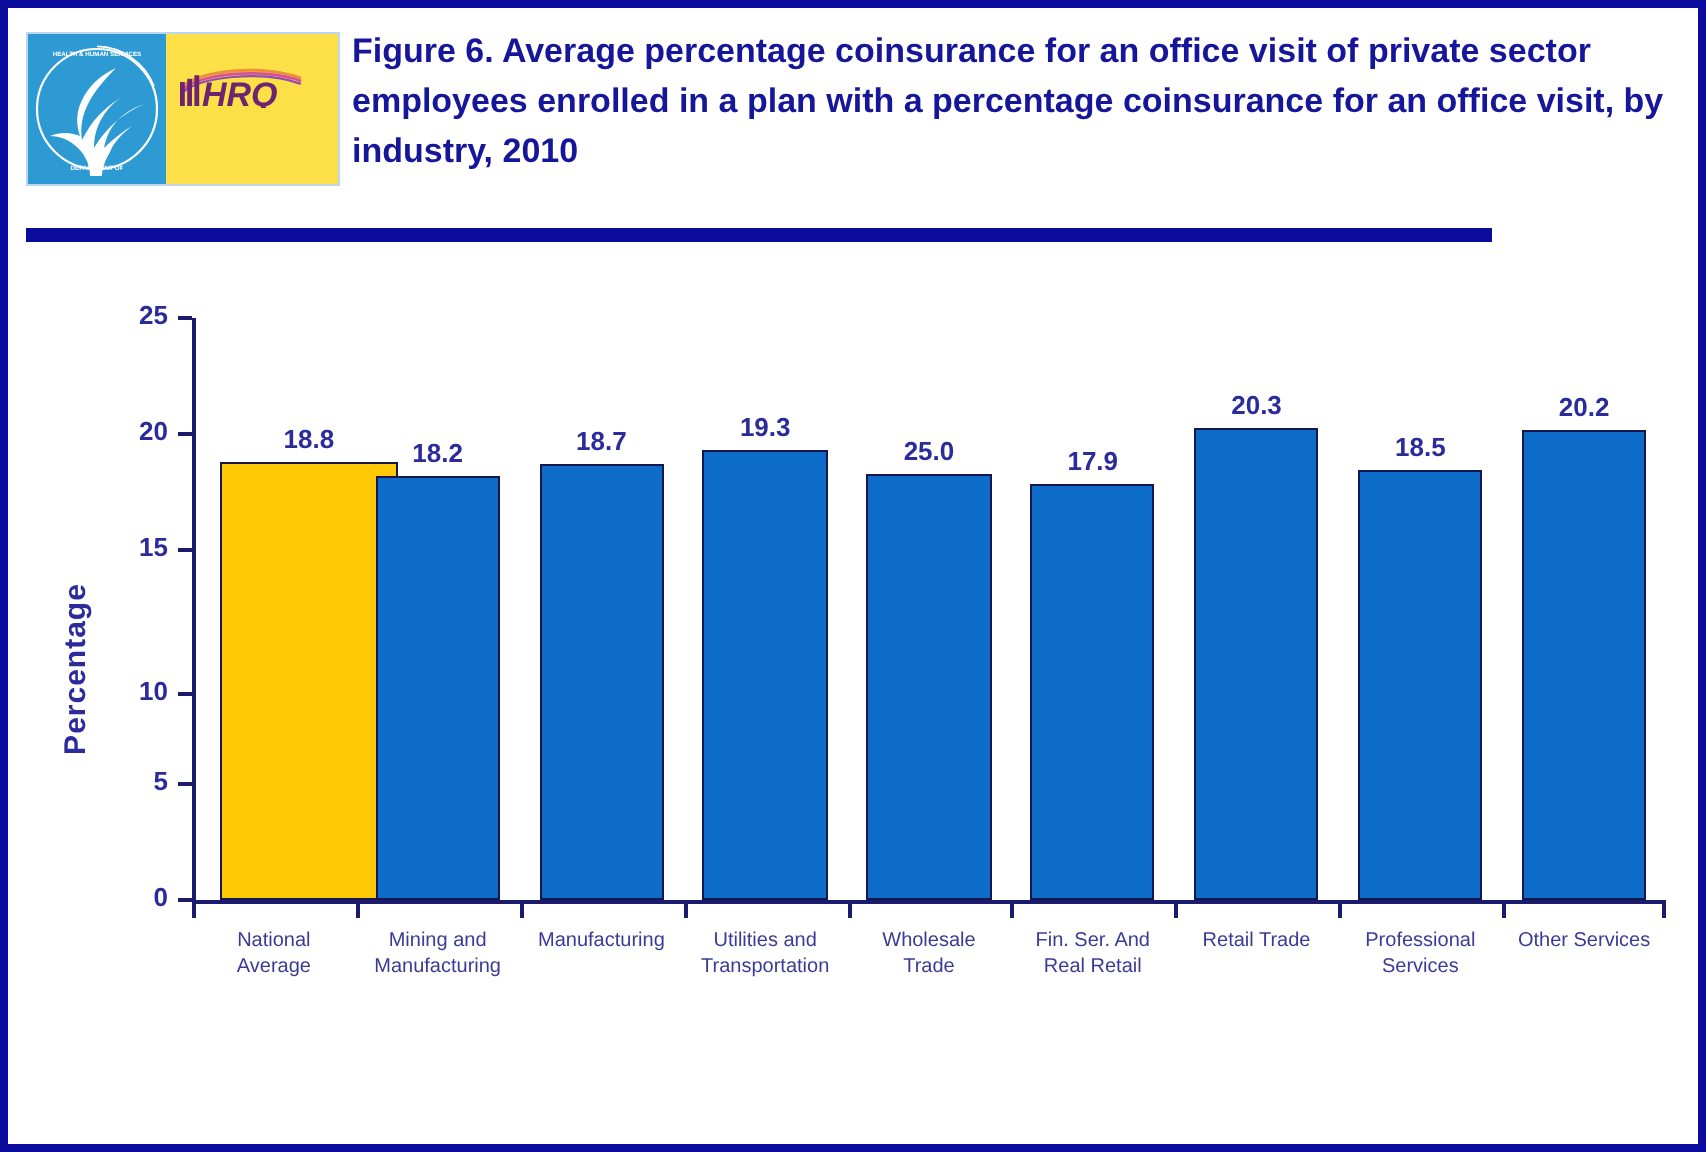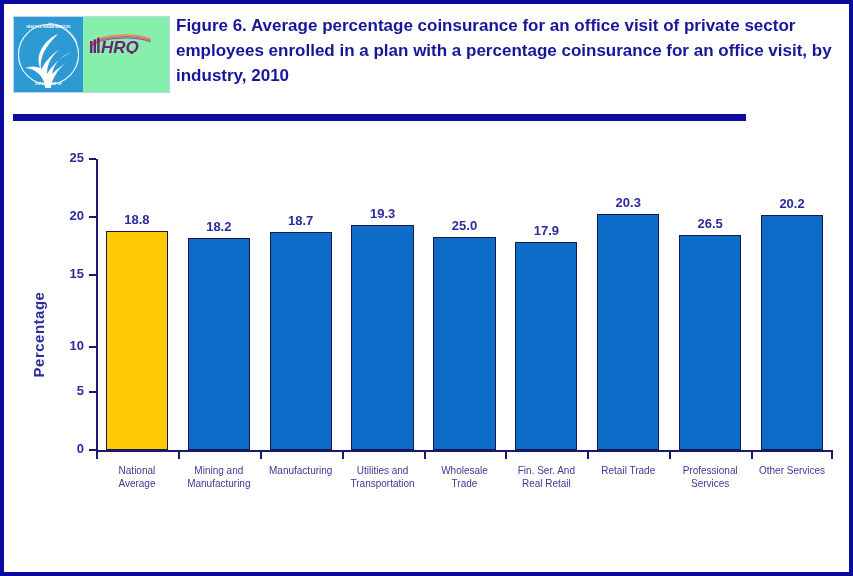--- a/index.html
+++ b/index.html
@@ -42,21 +42,21 @@
     width: 69px;
     height: 75px;
     background: #2e9ad4;
     position: relative;
     overflow: hidden;
   }
   #ahrq-mark {
     flex: 1;
     position: relative;
     overflow: hidden;
-    background: #86efac;
+    background: #fde047;
   }
   #ahrq-wordmark {
     position: absolute;
     left: 5px;
     top: 17px;
     width: 78px;
     height: 20px;
   }
   #ahrq-tagline {
     position: absolute;
@@ -280,21 +280,21 @@
           <div class="xtick" style="left: 163.778px;"></div>
           <div class="xtick" style="left: 245.667px;"></div>
           <div class="xtick" style="left: 327.556px;"></div>
           <div class="xtick" style="left: 409.444px;"></div>
           <div class="xtick" style="left: 491.333px;"></div>
           <div class="xtick" style="left: 573.222px;"></div>
           <div class="xtick" style="left: 655.111px;"></div>
           <div class="xtick" style="left: 735px;"></div>
         </div>
       <div id="bars-holder">
-          <div class="bar-slot" style="left: 0px; width: 81.8889px;">
+          <div class="bar-slot" style="left: 0px; width: 81.8889px; padding-left: 35px;">
             <div class="bar" title="National Average: 18.8" style="height: 218.832px; background: rgb(255, 201, 6); border-color: rgb(23, 23, 79);"></div>
             <div class="bar-value" style="bottom: 222.832px;">18.8</div>
           </div>
           <div class="bar-slot" style="left: 81.8889px; width: 81.8889px;">
             <div class="bar" title="Mining and Manufacturing: 18.2" style="height: 211.848px; background: rgb(13, 108, 200); border-color: rgb(23, 23, 79);"></div>
             <div class="bar-value" style="bottom: 215.848px;">18.2</div>
           </div>
           <div class="bar-slot" style="left: 163.778px; width: 81.8889px;">
             <div class="bar" title="Construction: 18.7" style="height: 217.668px; background: rgb(13, 108, 200); border-color: rgb(23, 23, 79);"></div>
             <div class="bar-value" style="bottom: 221.668px;">18.7</div>
@@ -310,21 +310,21 @@
           <div class="bar-slot" style="left: 409.444px; width: 81.8889px;">
             <div class="bar" title="Fin. Ser. And Real Estate: 17.9" style="height: 208.356px; background: rgb(13, 108, 200); border-color: rgb(23, 23, 79);"></div>
             <div class="bar-value" style="bottom: 212.356px;">17.9</div>
           </div>
           <div class="bar-slot" style="left: 491.333px; width: 81.8889px;">
             <div class="bar" title="Retail Trade: 20.3" style="height: 236.292px; background: rgb(13, 108, 200); border-color: rgb(23, 23, 79);"></div>
             <div class="bar-value" style="bottom: 240.292px;">20.3</div>
           </div>
           <div class="bar-slot" style="left: 573.222px; width: 81.8889px;">
             <div class="bar" title="Professional Services: 18.5" style="height: 215.34px; background: rgb(13, 108, 200); border-color: rgb(23, 23, 79);"></div>
-            <div class="bar-value" style="bottom: 219.34px;">26.5</div>
+            <div class="bar-value" style="bottom: 219.34px;">18.5</div>
           </div>
           <div class="bar-slot" style="left: 655.111px; width: 81.8889px;">
             <div class="bar" title="Other Services: 20.2" style="height: 235.128px; background: rgb(13, 108, 200); border-color: rgb(23, 23, 79);"></div>
             <div class="bar-value" style="bottom: 239.128px;">20.2</div>
           </div>
         </div>
       <div id="cats-holder">
           <div class="cat-label" style="left: -6px; width: 93.8889px;">National
 Average</div>
           <div class="cat-label" style="left: 75.8889px; width: 93.8889px;">Mining and

